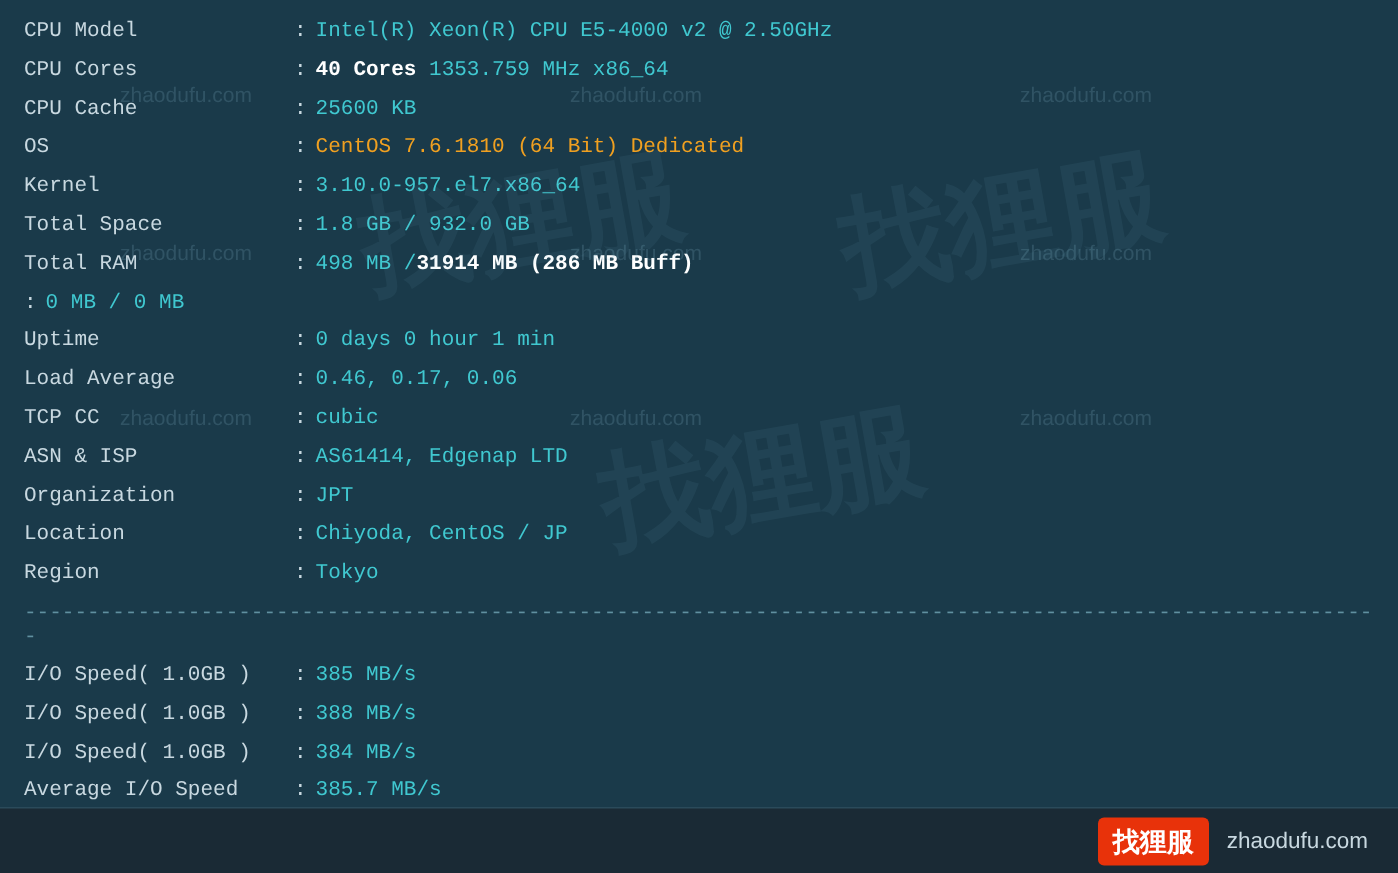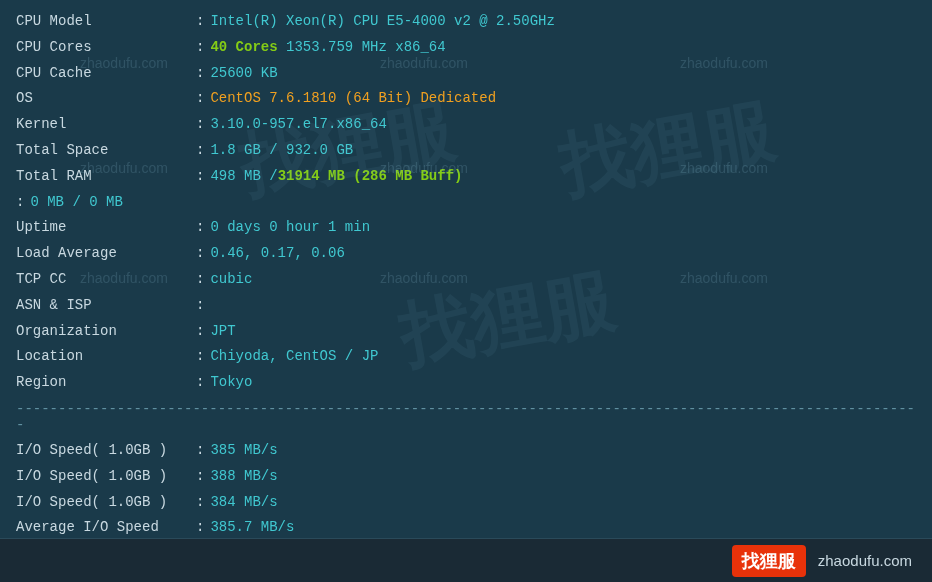--- a/index.html
+++ b/index.html
@@ -47,21 +47,21 @@
     .colon {
       color: #c8d8e0;
       margin-right: 6px;
     }
 
     .value-default {
       color: #40c8d0;
     }
 
     .value-highlight {
-      color: #84cc16;
+      color: #ffffff;
       font-weight: bold;
       font-family: Liberation Mono, monospace;
     }
 
     .value-orange {
       color: #f0a020;
       text-align: center;
     }
 
     .divider {
@@ -207,20 +207,21 @@
 
     <div class="info-row">
       <span class="label">TCP CC</span>
       <span class="colon">:</span>
       <span class="value-default">cubic</span>
     </div>
 
     <div class="info-row">
       <span class="label">ASN &amp; ISP</span>
       <span class="colon">:</span>
+      <span class="value-default">AS61414, Edgenap LTD</span>
     </div>
 
     <div class="info-row">
       <span class="label">Organization</span>
       <span class="colon">:</span>
       <span class="value-default">JPT</span>
     </div>
 
     <div class="info-row">
       <span class="label">Location</span>

